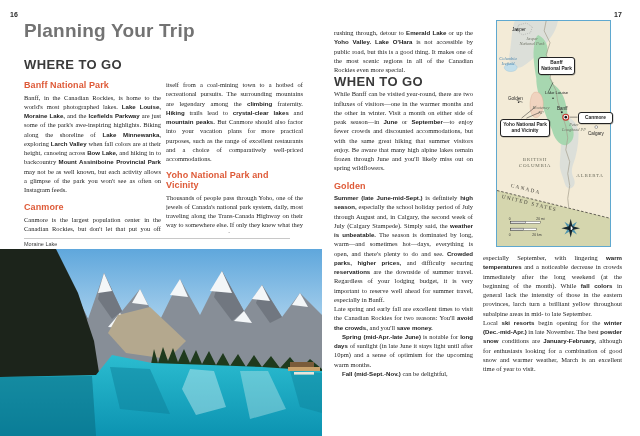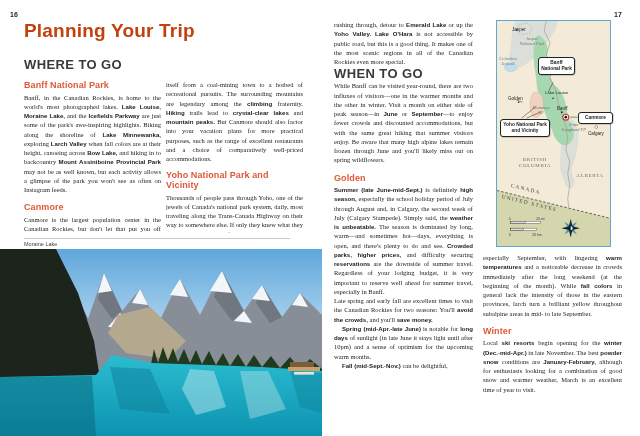--- a/index.html
+++ b/index.html
@@ -1,21 +1,21 @@
 <!DOCTYPE html>
 <html><head>
 <meta charset="utf-8">
 <style>
   html,body{margin:0;padding:0;background:#ffffff;}
   .sheet{position:relative;width:640px;height:436px;background:#fff;overflow:hidden;
          font-family:"Liberation Serif",serif;color:#1c1c1c;}
   .pagenum{position:absolute;font-family:"Liberation Sans",sans-serif;font-weight:bold;
            font-size:7px;color:#2b2b2b;}
   h1.title{position:absolute;left:24px;top:20px;margin:0;font-family:"Liberation Sans",sans-serif;
-           font-weight:bold;font-size:19px;letter-spacing:.2px;color:#c2410c;}
+           font-weight:bold;font-size:19px;letter-spacing:.2px;color:#737373;}
   h2.sec{margin:0;font-family:"Liberation Sans",sans-serif;font-weight:bold;font-size:13px;
          letter-spacing:.4px;color:#3a3a3a;}
   h2.sec.abs{position:absolute;left:24px;top:57px;}
   h3.sub{margin:8px 0 2.5px 0;font-family:"Liberation Sans",sans-serif;font-weight:bold;
          font-size:9px;color:#DE5A38;letter-spacing:.1px;}
   h3.sub.first{margin-top:0;}
   .col{position:absolute;width:137px;overflow:hidden;}
   .col p{margin:0;font-size:6.5px;line-height:9.25px;text-align:justify;}
   .col p.ind{text-indent:8px;}
   .b{font-family:"Liberation Sans",sans-serif;font-weight:bold;font-size:6.1px;}
@@ -114,21 +114,21 @@
 
     <g>
       <rect x="290" y="113" width="24" height="5" fill="#7A5C3A"></rect>
       <rect x="288" y="118" width="32" height="4" fill="#C9A26B"></rect>
       <rect x="294" y="123" width="20" height="2.6" fill="#E8E4DA"></rect>
     </g>
   </svg>
 
   <div class="pagenum" style="left:614px;top:11px;">17</div>
 
-  <div class="col" style="left:334px;top:20px;width:139px;height:400px;">
+  <div class="col" style="left:334px;top:28px;width:139px;height:400px;">
     <p><span>rushing through, detour to </span><span class="b">Emerald Lake</span><span> or up the </span><span class="b">Yoho Valley. Lake O'Hara</span><span> is not accessible by public road, but this is a good thing. It makes one of the most scenic regions in all of the Canadian Rockies even more special.</span></p>
     <h2 class="sec whenhead">WHEN TO GO</h2>
     <p><span>While Banff can be visited year-round, there are two influxes of visitors—one in the warmer months and the other in winter. Visit a month on either side of peak season—in </span><span class="b">June</span><span> or </span><span class="b">September</span><span>—to enjoy fewer crowds and discounted accommodations, but with the same great hiking that summer visitors enjoy. Be aware that many high alpine lakes remain frozen through June and you'll likely miss out on spring wildflowers.</span></p>
     <h3 class="sub">Golden</h3>
     <p><span class="b">Summer (late June-mid-Sept.)</span><span> is definitely </span><span class="b">high season,</span><span> especially the school holiday period of July through August and, in Calgary, the second week of July (Calgary Stampede). Simply said, the </span><span class="b">weather is unbeatable.</span><span> The season is dominated by long, warm—and sometimes hot—days, everything is open, and there's plenty to do and see. </span><span class="b">Crowded parks, higher prices,</span><span> and difficulty securing </span><span class="b">reservations</span><span> are the downside of summer travel. Regardless of your lodging budget, it is very important to reserve well ahead for summer travel, especially in Banff.</span></p>
     <p><span>Late spring and early fall are excellent times to visit the Canadian Rockies for two reasons: You'll </span><span class="b">avoid the crowds,</span><span> and you'll </span><span class="b">save money.</span></p>
     <p class="ind"><span class="b">Spring (mid-Apr.-late June)</span><span> is notable for </span><span class="b">long days</span><span> of sunlight (in late June it stays light until after 10pm) and a sense of optimism for the upcoming warm months.</span></p>
     <p class="ind"><span class="b">Fall (mid-Sept.-Nov.)</span><span> can be delightful,</span></p>
   </div>
 
@@ -206,17 +206,16 @@
     <div class="mborder" style="left:14px;top:161px;">CANADA</div>
     <div class="mborder" style="left:5px;top:172px;">UNITED STATES</div>
 
     <div class="callout" style="left:41px;top:36px;width:31px;">Banff National Park</div>
     <div class="callout" style="left:81px;top:91px;width:29px;">Canmore</div>
     <div class="callout" style="left:3px;top:98px;width:44px;">Yoho National Park and Vicinity</div>
   </div>
 
   <div class="col" style="left:483px;top:253px;width:139px;height:160px;">
     <p><span>especially September, with lingering </span><span class="b">warm temperatures</span><span> and a noticeable decrease in crowds immediately after the long weekend (at the beginning of the month). While </span><span class="b">fall colors</span><span> in general lack the intensity of those in the eastern provinces, larch turn a brilliant yellow throughout subalpine areas in mid- to late September.</span></p>
-    <h3 class="sub">Winter</h3>
     <p><span>Local </span><span class="b">ski resorts</span><span> begin opening for the </span><span class="b">winter (Dec.-mid-Apr.)</span><span> in late November. The best </span><span class="b">powder snow</span><span> conditions are </span><span class="b">January-February,</span><span> although for enthusiasts looking for a combination of good snow and warmer weather, March is an excellent time of year to visit.</span></p>
   </div>
 
 </div>
 
 </body></html>

